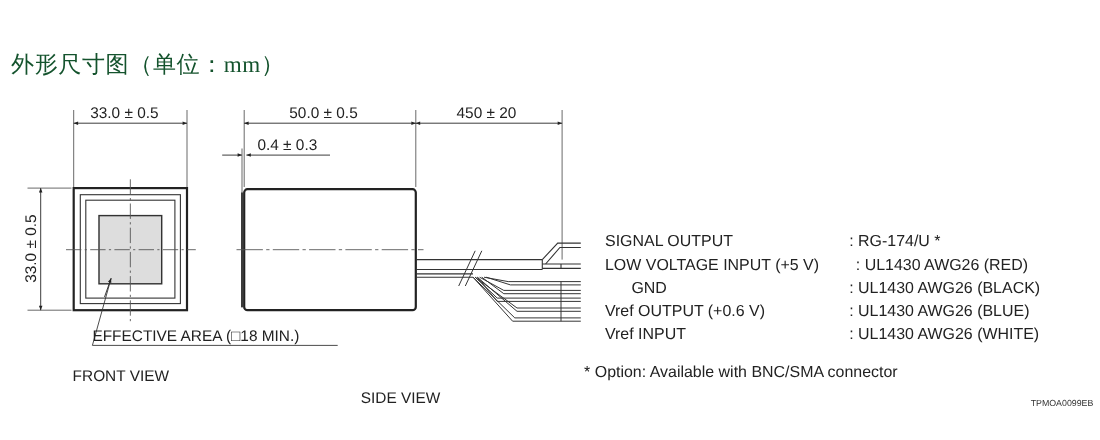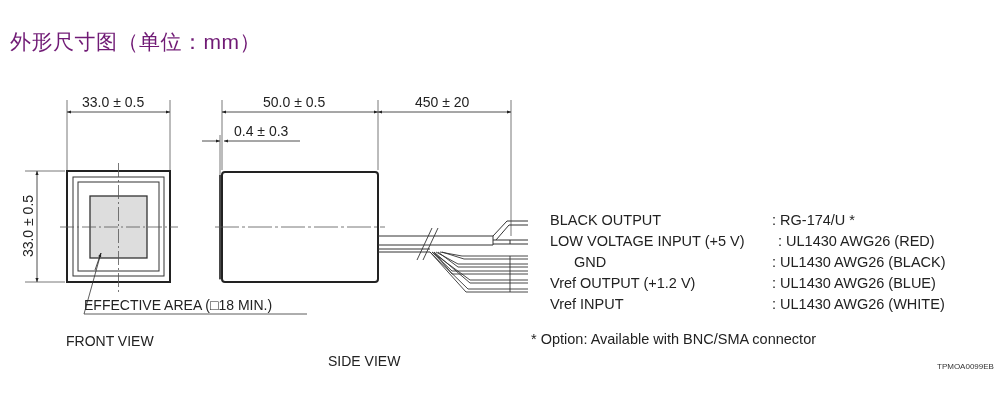--- a/index.html
+++ b/index.html
@@ -1,17 +1,17 @@
 <!DOCTYPE html>
 <html><head>
 <meta charset="utf-8">
 <style>
   html,body{margin:0;padding:0;background:#fff;}
   body{width:1000px;height:400px;position:relative;overflow:hidden;font-family:"Liberation Sans",sans-serif;color:#222;}
-  .title{position:absolute;left:10px;top:28px;font-size:21px;font-family:Liberation Sans, sans-serif;color:#701a75;letter-spacing:0.5px;}
+  .title{position:absolute;left:10px;top:44px;font-size:21px;font-family:Liberation Serif, serif;color:#14532d;letter-spacing:0.5px;}
   svg{position:absolute;left:0;top:0;}
   .lbl{position:absolute;font-size:14px;color:#222;white-space:nowrap;}
   .pin-label{position:absolute;left:550px;font-size:14.5px;white-space:nowrap;}
   .pin-spec{position:absolute;left:772px;font-size:14.5px;white-space:nowrap;}
   .note{position:absolute;left:531px;top:331px;font-size:14.5px;}
   .code{position:absolute;left:937px;top:362px;font-size:8px;color:#333;}
 </style>
 </head>
 <body>
 
@@ -94,25 +94,25 @@
 <div class="lbl" style="left:82px;top:94px;">33.0 ± 0.5</div>
 <div class="lbl" style="left:-12px;top:218px;transform:rotate(-90deg);transform-origin:center;width:80px;text-align:center;">33.0 ± 0.5</div>
 <div class="lbl" style="left:84px;top:297px;">EFFECTIVE AREA (□18 MIN.)</div>
 <div class="lbl" style="left:66px;top:333px;">FRONT VIEW</div>
 
 <div class="lbl" style="left:263px;top:94px;">50.0 ± 0.5</div>
 <div class="lbl" style="left:234px;top:123px;">0.4 ± 0.3</div>
 <div class="lbl" style="left:415px;top:94px;">450 ± 20</div>
 <div class="lbl" style="left:328px;top:333px;margin-top:20px;">SIDE VIEW</div>
 
-<div class="pin-label" style="top:212px;">BLACK OUTPUT</div>
+<div class="pin-label" style="top:212px;">SIGNAL OUTPUT</div>
 <div class="pin-spec" style="top:212px;text-align:center;">: RG-174/U *</div>
 <div class="pin-label" style="top:233px;">LOW VOLTAGE INPUT (+5 V)</div>
 <div class="pin-spec" style="top:233px;left:778px;">: UL1430 AWG26 (RED)</div>
 <div class="pin-label" style="top:254px;margin-left:24px;">GND</div>
 <div class="pin-spec" style="top:254px;">: UL1430 AWG26 (BLACK)</div>
-<div class="pin-label" style="top:275px;">Vref OUTPUT (+1.2 V)</div>
+<div class="pin-label" style="top:275px;">Vref OUTPUT (+0.6 V)</div>
 <div class="pin-spec" style="top:275px;">: UL1430 AWG26 (BLUE)</div>
 <div class="pin-label" style="top:296px;">Vref INPUT</div>
 <div class="pin-spec" style="top:296px;">: UL1430 AWG26 (WHITE)</div>
 
 <div class="note">* Option: Available with BNC/SMA connector</div>
 <div class="code">TPMOA0099EB</div>
 
 </body></html>

